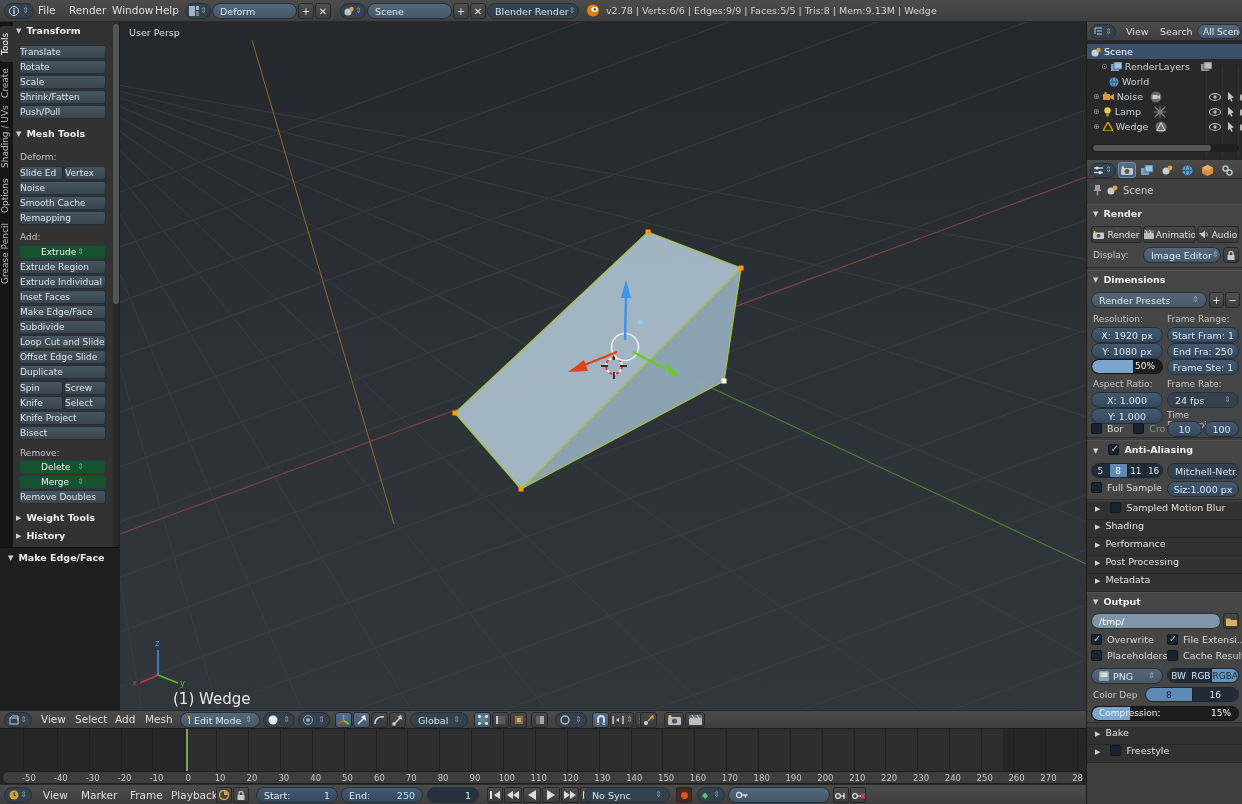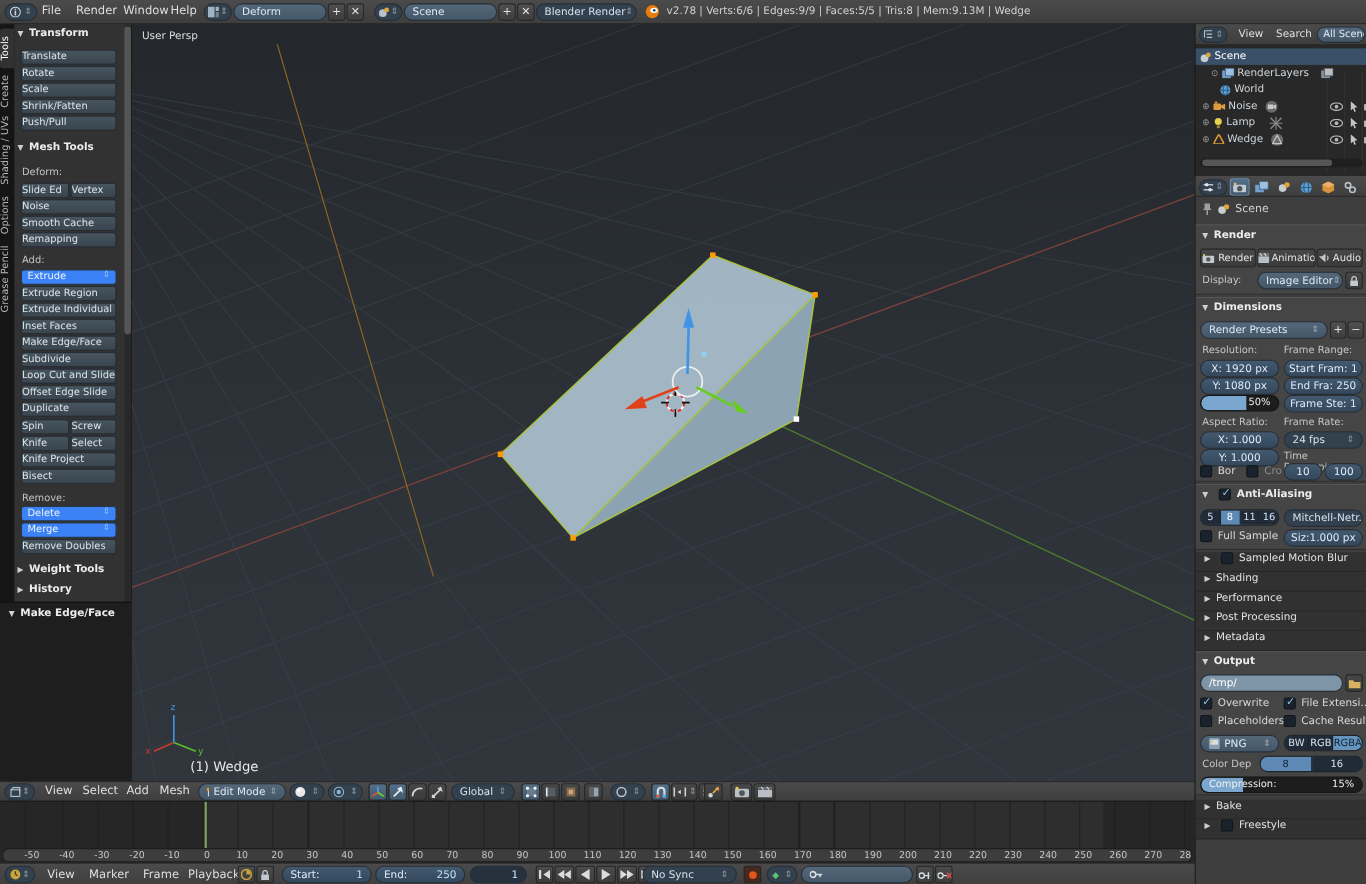--- a/index.html
+++ b/index.html
@@ -19,21 +19,21 @@
 .cbl{font-size:9.5px;color:#d8d8d8;margin-left:5px;white-space:nowrap}
 .tri-o::before{content:"▼";font-size:7px;color:#cfcfcf;margin-right:5px}
 .tri-c::before{content:"▶";font-size:7px;color:#cfcfcf;margin-right:5px}
 
 #shelf{left:0;top:22px;width:120px;height:688px;background:#323232;border-right:1px solid #1d1d1d}
 #tabstrip{position:absolute;left:0;top:0;width:13px;height:688px;background:#151515}
 .vtab{position:absolute;left:0;width:13px;writing-mode:vertical-rl;transform:rotate(180deg);font-size:9px;color:#b9b9b9;text-align:center;border-radius:0 3px 3px 0}
 .vtab.act{background:#323232;color:#fff}
 .shead{position:absolute;left:16px;font-size:9.5px;font-weight:bold;color:#ececec;display:flex;align-items:center}
 .tbtn{position:absolute;height:14px;background:linear-gradient(#46555f,#39454f);border:1px solid #262d34;border-radius:3px;color:#dde4e9;font-size:9px;line-height:12px;overflow:hidden;white-space:nowrap}
-.tmenu{position:absolute;height:14px;background:linear-gradient(#5a7different,#4a6a88);background-color:#3b82f6;border:1px solid #29384735;border:1px solid #293847;border-radius:3px;color:#eaf2f9;font-size:9px;line-height:12px;padding:0 5px;display:flex;}
+.tmenu{position:absolute;height:14px;background:linear-gradient(#5a7different,#4a6a88);background-color:#14532d;border:1px solid #29384735;border:1px solid #293847;border-radius:3px;color:#eaf2f9;font-size:9px;line-height:12px;padding:0 21px;display:flex;align-items:center}
 .slab{position:absolute;left:20px;font-size:9px;color:#c3c3c3}
 
 #outl{left:1086px;top:22px;width:156px;height:138px;background:#282828;border-left:1px solid #191919}
 .orow{position:absolute;left:0;width:156px;height:15px;display:flex;align-items:center;font-size:9.5px;color:#ccd4da;gap:3px}
 .osep{position:absolute;top:44px;height:90px;width:1px;background:#333}
 #props{left:1086px;top:160px;width:156px;height:644px;background:#3e3e3e;border-left:1px solid #191919}
 .pblock{position:absolute;left:0;width:156px;background:#454545;border-top:1px solid #555;border-bottom:1px solid #2e2e2e}
 .crow{position:absolute;left:0;width:156px;height:18px;background:#313131;border-bottom:1px solid #272727;display:flex;align-items:flex-start;padding-left:8px;font-size:9.5px;color:#e2e2e2}
 .phead{font-size:9.5px;font-weight:bold;color:#ececec;display:flex;align-items:center}
 .plab{font-size:9px;color:#c6c6c6;position:absolute}
@@ -263,21 +263,21 @@
       <g>
         <line x1="38" y1="653" x2="20" y2="661" stroke="#c43c2e" stroke-width="1.5"></line>
         <line x1="38" y1="653" x2="58" y2="661" stroke="#5dbb2a" stroke-width="1.5"></line>
         <line x1="38" y1="653" x2="38" y2="628" stroke="#3f94e8" stroke-width="1.5"></line>
       </g>
     </svg>
     <span class="abs" style="left:9px;top:5px;color:#dedede;font-size:9.5px">User Persp</span>
     <span class="abs" style="left:12px;top:656px;color:#c43c2e;font-size:8.5px">x</span>
     <span class="abs" style="left:60px;top:656px;color:#5dbb2a;font-size:8.5px">y</span>
     <span class="abs" style="left:35px;top:616px;color:#3f94e8;font-size:8.5px">z</span>
-    <span class="abs" style="left:53px;top:668px;color:#e8e8e8;font-size:12px">(1) Wedge</span>
+    <span class="abs" style="left:53px;top:668px;color:#e8e8e8;font-size:15px">(1) Wedge</span>
   </div>
 
   <div class="abs hdr-t" id="v3dh">
     <div class="abs pill dk" style="left:4px;top:1px;width:28px;padding:0 4px">
       <svg width="10" height="10">
           <rect x="1" y="3" width="8" height="6" fill="none" stroke="#b9c4cc"></rect>
           <polyline points="1,3 3,1 9,1 9,6" fill="none" stroke="#b9c4cc"></polyline>
         </svg>
       <span class="updn">⇕</span>
     </div>

